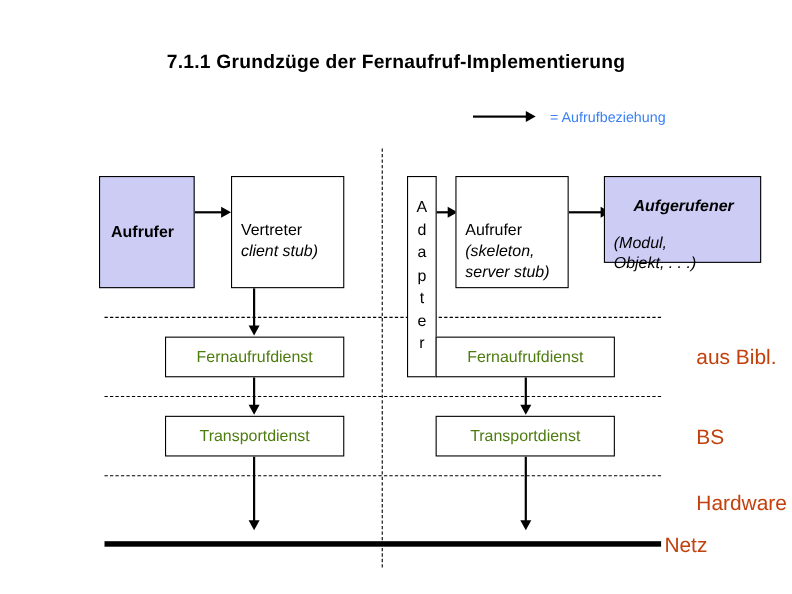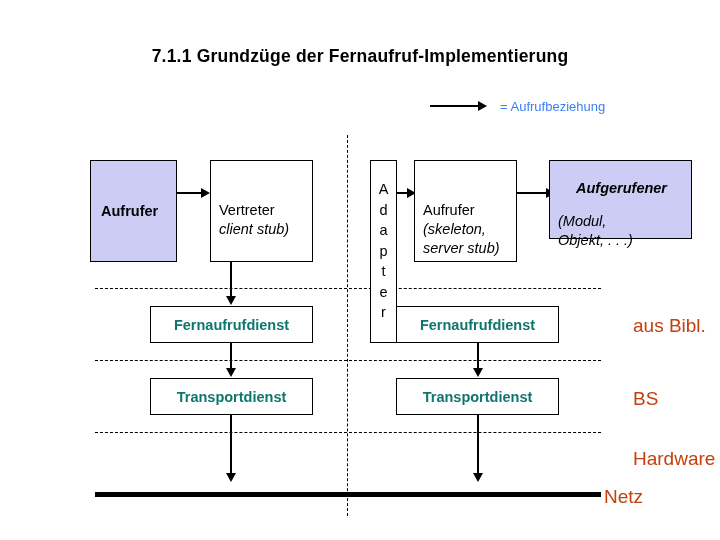--- a/index.html
+++ b/index.html
@@ -118,22 +118,21 @@
   
   .flatbox {
     position: absolute;
     border: 1.3px solid #000;
     background: #fff;
     box-sizing: border-box;
     display: flex;
     align-items: center;
     justify-content: center;
     font-size: 14.5px;
-    color: #0f766e;
-    font-weight: bold;
+    color: #4d7c0f;
   }
 
   
   .layer-label {
     position: absolute;
     font-size: 19px;
     color: #c2410c;
     white-space: nowrap;
   }
 

